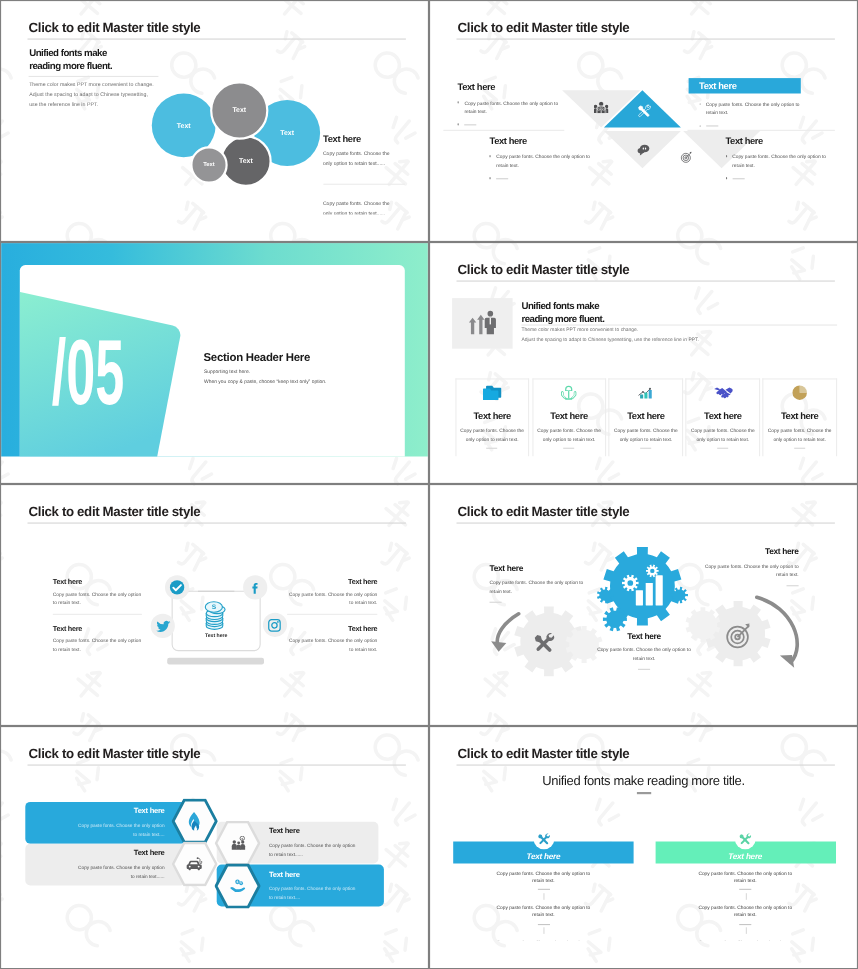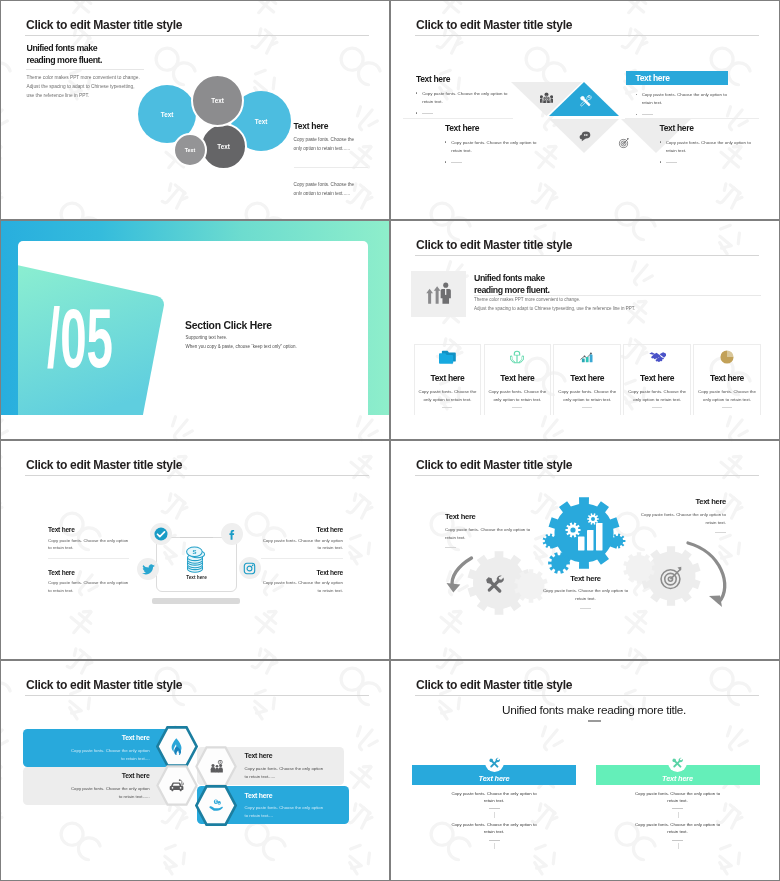--- a/index.html
+++ b/index.html
@@ -2,21 +2,21 @@
 <html><head>
 <meta charset="utf-8">
 <style>
   html,body{margin:0;padding:0;}
   body{width:780px;height:881px;background:#fff;font-family:"Liberation Sans",sans-serif;overflow:hidden;}
   .grid{position:absolute;left:0;top:0;width:780px;height:881px;z-index:1;}
   .gridlines{position:absolute;left:0;top:0;width:780px;height:881px;z-index:50;pointer-events:none;}
   .gl{position:absolute;background:#7f7f7f;}
   .glv{top:0;width:1.2px;height:881px;}
   .glh{left:0;height:1.2px;width:780px;}
-  .slide{position:absolute;width:388px;height:194px;background:transparent;overflow:hidden;padding-left:18px;}
+  .slide{position:absolute;width:388px;height:194px;background:transparent;overflow:hidden;}
   .s1{left:1px;top:1px;} .s2{left:391px;top:1px;}
   .s3{left:1px;top:221px;} .s4{left:391px;top:221px;}
   .s5{left:1px;top:441px;} .s6{left:391px;top:441px;}
   .s7{left:1px;top:661px;} .s8{left:391px;top:661px;}
 
   .mtitle{position:absolute;left:25px;top:16.5px;font-size:12.1px;font-weight:bold;color:#221f1f;letter-spacing:-0.33px;}
   .mrule{position:absolute;left:24px;top:34px;width:344px;height:1px;background:#d5d5d5;}
   .pagenum{position:absolute;right:22.5px;top:198.5px;font-size:5px;color:#a8a8a8;}
   .wm{position:absolute;left:0;top:0;width:780px;height:881px;pointer-events:none;z-index:0;}
 
@@ -380,21 +380,21 @@
       <svg class="s3-shape" width="150" height="184" viewBox="0 0 150 184">
         <defs>
           <linearGradient id="mg" x1="0" y1="0" x2="0.35" y2="1">
             <stop offset="0" stop-color="#8cefd0"></stop>
             <stop offset="1" stop-color="#5fcedf"></stop>
           </linearGradient>
         </defs>
         <path d="M-6 23 L139 55 a9 9 0 0 1 7 9 L123 184 L-6 184 Z" fill="url(#mg)"></path>
       </svg>
       <div class="s3-num">/05</div>
-      <div class="s3-head">Section Click Here</div>
+      <div class="s3-head">Section Header Here</div>
       <div class="s3-sub1">Supporting text here.</div>
       <div class="s3-sub2">When you copy &amp; paste, choose “keep text only” option.</div>
     </div>
   </div>
   <div class="slide s4">
     <div class="mtitle">Click to edit Master title style</div>
     <div class="mrule"></div>
     <div class="s4-box">
       <svg viewBox="0 0 40 34" width="30" height="26">
         <g fill="#8a8a8c">

